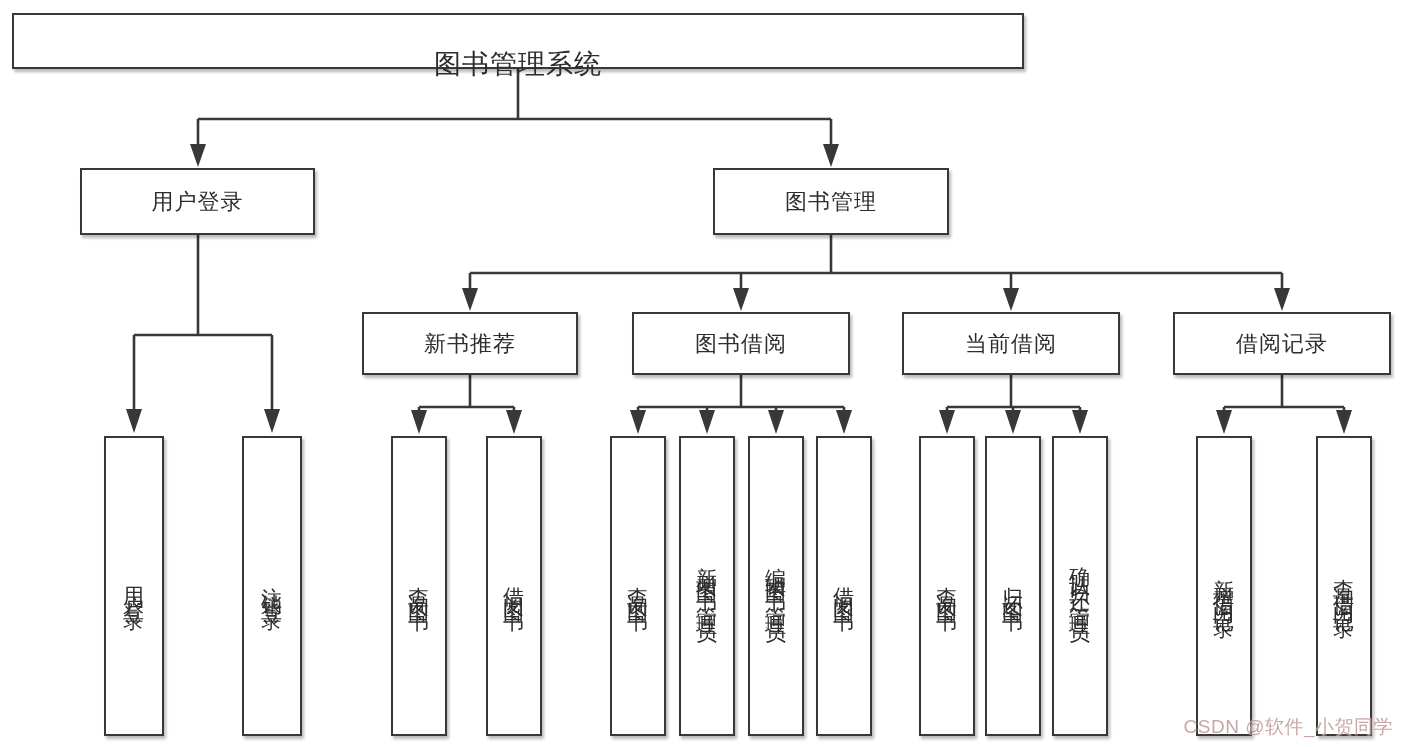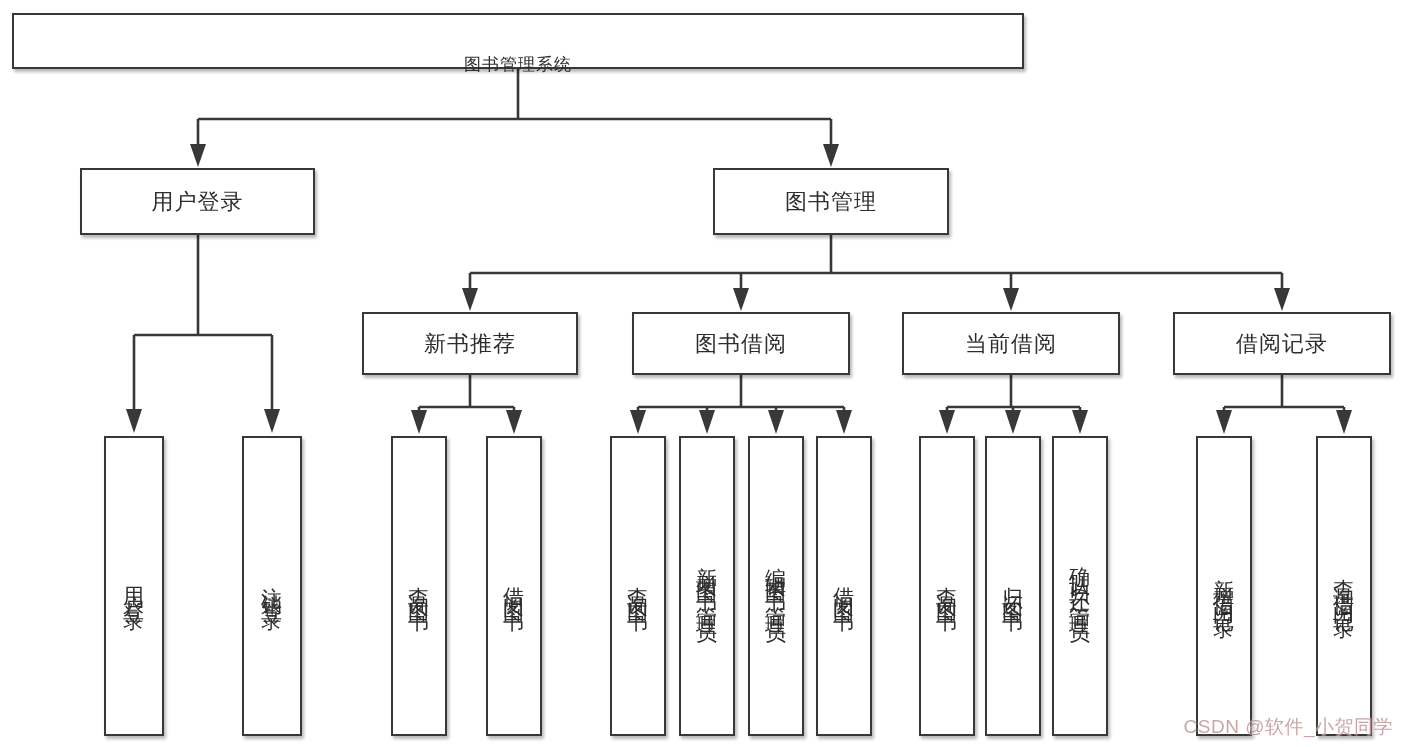--- a/index.html
+++ b/index.html
@@ -32,21 +32,21 @@
     justify-content: center;
     z-index: 2;
     color: #2d2d2d;
   }
   .node.h .label {
     font-size: 22px;
     letter-spacing: 1px;
     white-space: nowrap;
   }
   .node.root .label {
-    font-size: 17px;
+    font-size: 27px;
     margin-top: 46px;
   }
   .node.v .label {
     writing-mode: vertical-rl;
     text-orientation: mixed;
     font-size: 21px;
     letter-spacing: 8px;
     line-height: 1;
     white-space: nowrap;
   }

